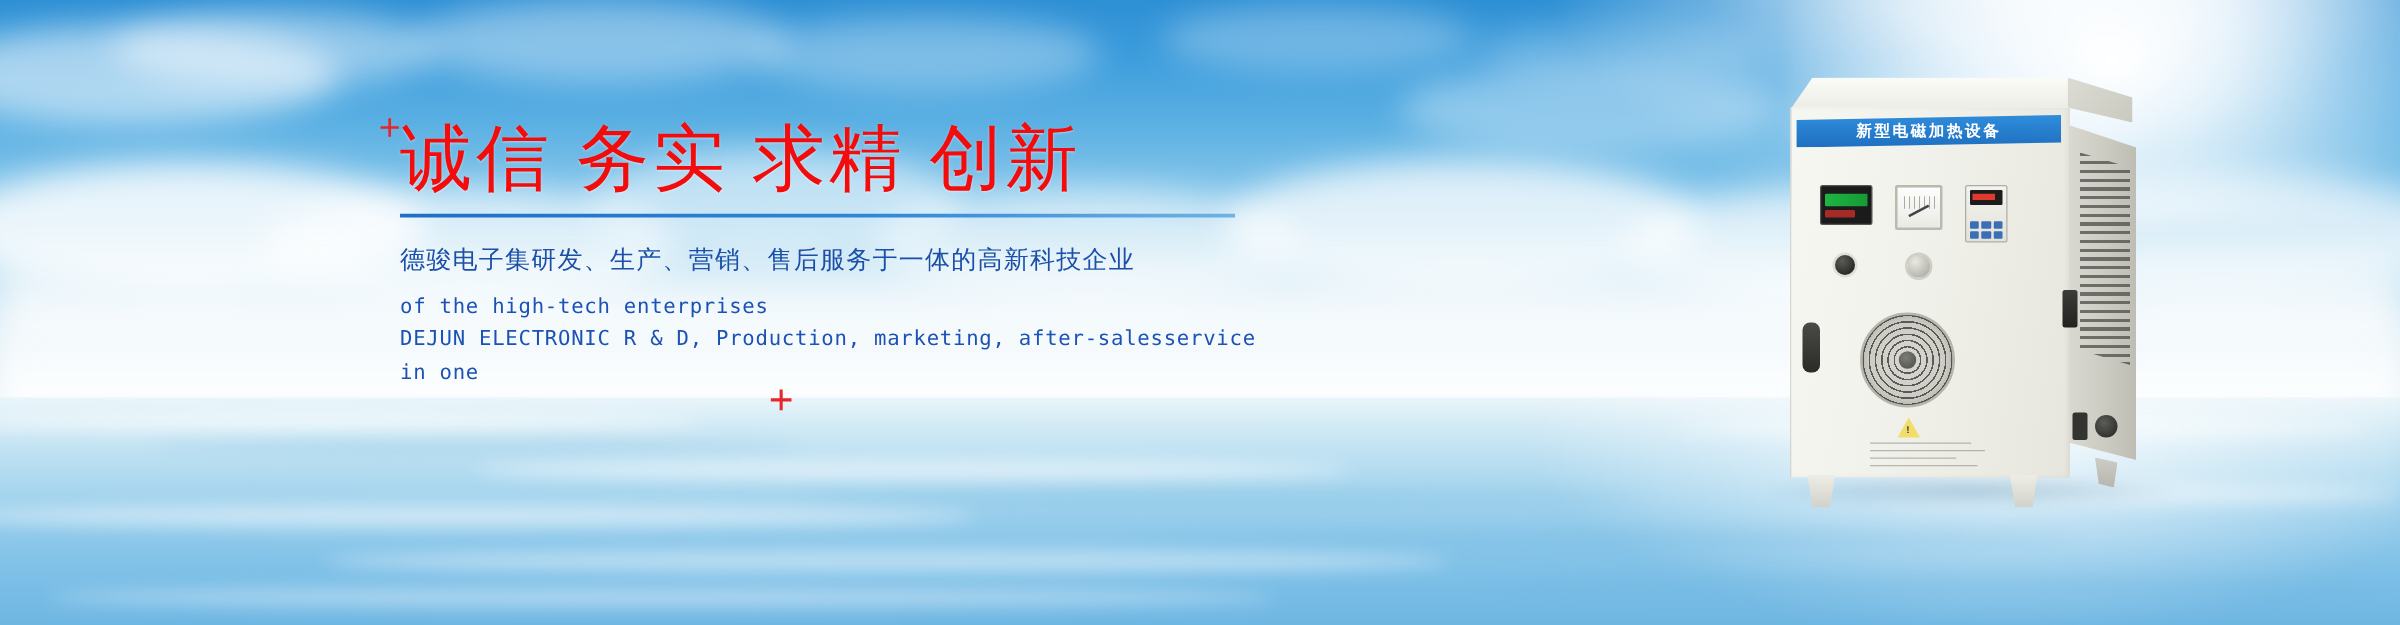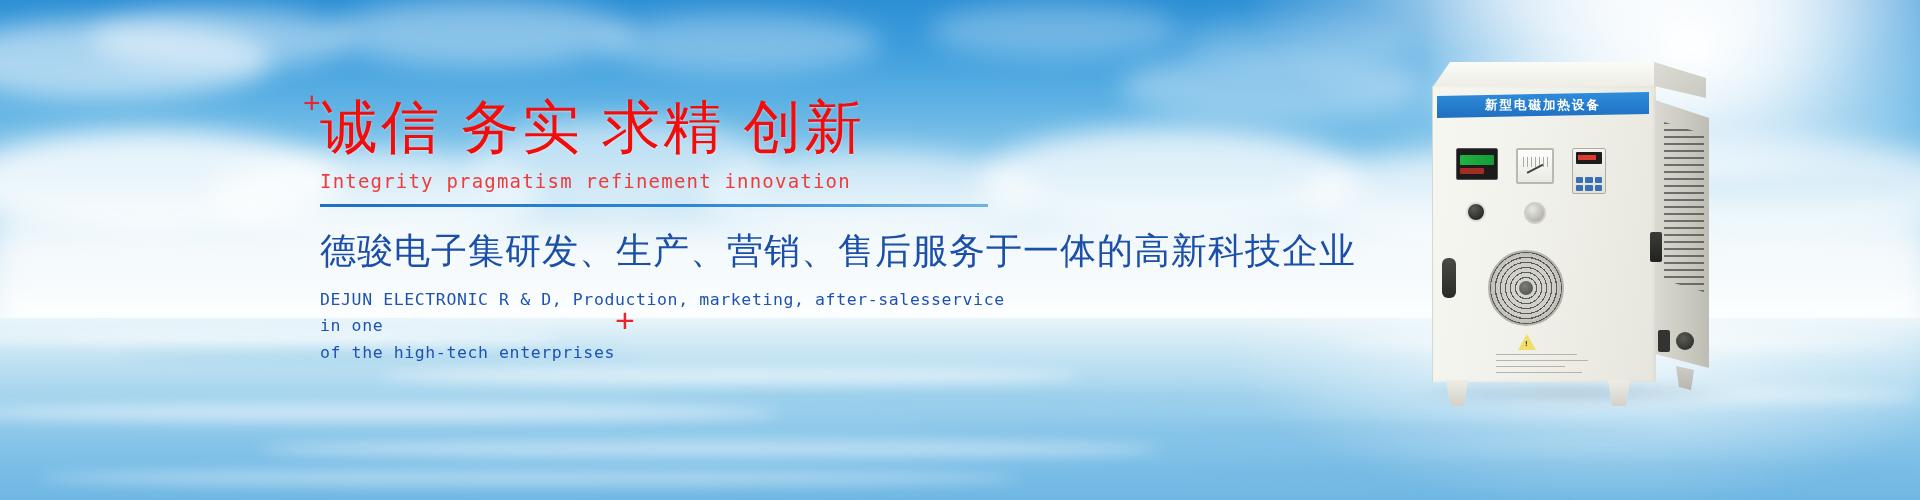--- a/index.html
+++ b/index.html
@@ -92,21 +92,21 @@
     font-family:"DejaVu Sans Mono","Liberation Mono",monospace;
     font-size:19px; color:#ef3b3b; letter-spacing:1.2px; white-space:nowrap;
   }
   .divider {
     margin-top:12px; width:668px; height:3px;
     background:linear-gradient(90deg,#1f6fc4 0%, #2d86d6 55%, #6fb2e4 100%);
   }
   .desc-cn {
     margin-top:20px;
     font-family:"Liberation Serif","DejaVu Serif",serif;
-    font-size:36px; color:#1b4fa8; letter-spacing:1px; white-space:nowrap;
+    font-size:20px; color:#1b4fa8; letter-spacing:1px; white-space:nowrap;
   }
   .desc-en {
     margin-top:11px;
     font-family:"DejaVu Sans Mono","Liberation Mono",monospace;
     font-size:16.5px; color:#1d52b5; letter-spacing:0.6px; line-height:1.62;
   }
 
   
   .machine { position:absolute; left:1432px; top:62px; width:300px; height:340px;text-align:center; }
 
@@ -306,26 +306,25 @@
   <div class="wave dark" style="left:1180px; top:460px; width:740px;  height:16px; opacity:.38;"></div>
   <div class="wave" style="left:40px;   top:470px; width:980px;  height:16px; opacity:.48;"></div>
   <div class="wave" style="left:1340px; top:336px; width:560px;  height:12px; opacity:.70;"></div>
   <div class="wave" style="left:1500px; top:388px; width:420px;  height:14px; opacity:.55;"></div>
 
   <div class="plus plus-tl">+</div>
   <div class="plus plus-bm">+</div>
 
   <div class="textblock">
     <div class="headline">诚信 务实 求精 创新</div>
-    <div class="subline-en">Integrity  pragmatism  refinement  innovation</div>
     <div class="divider"></div>
     <div class="desc-cn">德骏电子集研发、生产、营销、售后服务于一体的高新科技企业</div>
     <div class="desc-en">
+      <div>of the high-tech enterprises</div>
       <div>DEJUN ELECTRONIC R &amp; D, Production, marketing, after-salesservice in one</div>
-      <div>of the high-tech enterprises</div>
     </div>
   </div>
 
   <div class="machine">
     <div class="m-shadow"></div>
 
     <div class="m-top"></div>
     <div class="m-topside"></div>
 
     <div class="m-front"></div>

